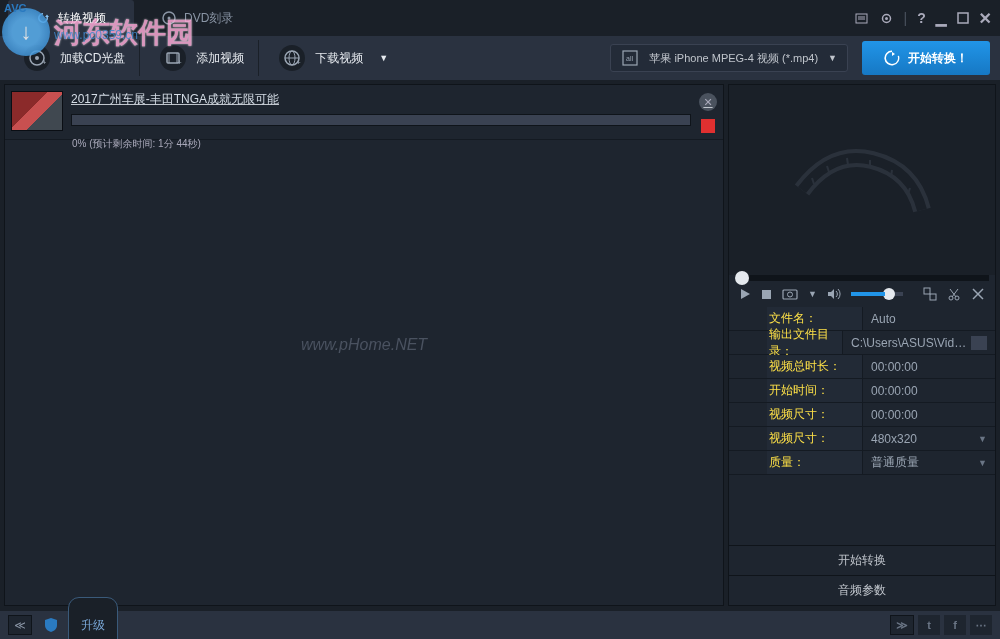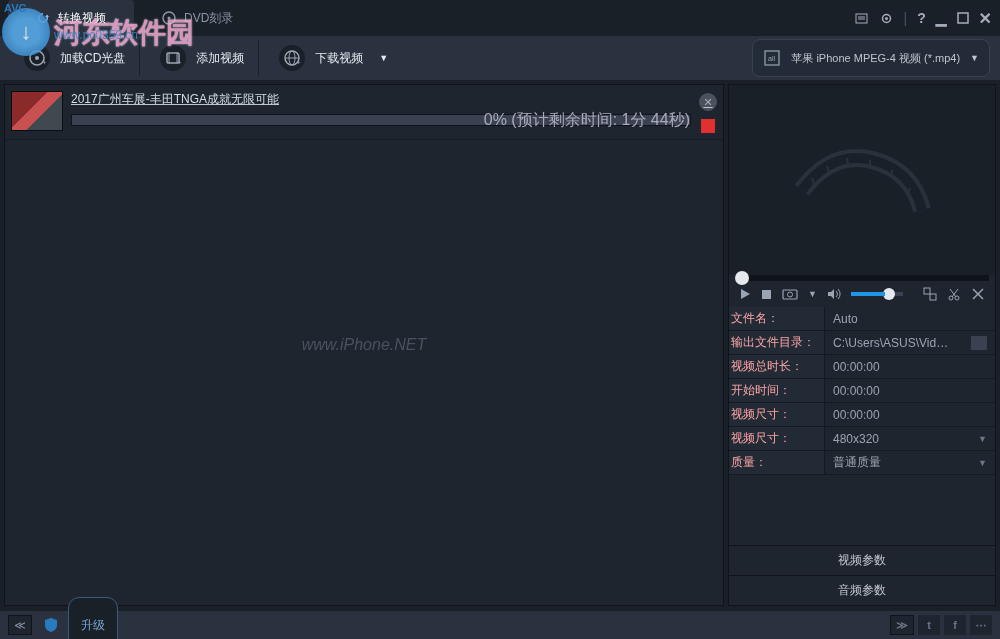--- a/index.html
+++ b/index.html
@@ -11,54 +11,54 @@
 .tab.active { background: #2a3240; color: #fff; }
 .tab-icon { width: 14px; height: 14px; display: flex; align-items: center; justify-content: center; }
 .win-controls { margin-left: auto; display: flex; gap: 10px; align-items: center; color: #aab; }
 .win-controls span { cursor: pointer; font-size: 14px; }
 
 
 .toolbar { display: flex; height: 44px; background: #2a3240; align-items: center; padding: 0 10px; gap: 6px; }
 .tool-btn { display: flex; align-items: center; gap: 10px; padding: 0 14px; height: 36px; color: #e5e9ee; border-right: 1px solid #1a2028; cursor: pointer; }
 .tool-btn:last-of-type { border-right: none; }
 .tool-icon { width: 26px; height: 26px; border-radius: 50%; background: #1a2028; display: flex; align-items: center; justify-content: center; font-size: 14px; }
-.format-selector { margin-left: auto; display: flex; align-items: center; gap: 10px; background: #232b38; border: 1px solid #3a4252; padding: 0 10px; height: 38px; border-radius: 8px; cursor: pointer; }
+.format-selector { margin-left: auto; display: flex; align-items: center; gap: 10px; background: #232b38; border: 1px solid #3a4252; padding: 0 10px; height: 28px; border-radius: 3px; cursor: pointer; }
 .start-btn { background: linear-gradient(to bottom, #2195e8, #1678c4); color: #fff; padding: 0 22px; height: 34px; display: flex; align-items: center; gap: 8px; border-radius: 3px; font-weight: bold; cursor: pointer; margin-left: 8px; }
 
 
 .main { display: flex; height: 530px; }
 .file-list { flex: 1; background: #1e252f; border: 1px solid #0f141a; margin: 4px; overflow: auto; position: relative; text-decoration: underline; }
 .file-item { display: flex; align-items: flex-start; padding: 6px; gap: 8px; border-bottom: 1px solid #141a22; }
 .thumb { width: 52px; height: 40px; background: linear-gradient(135deg, #8b2a2a 40%, #c85050 40%, #c85050 60%, #404850 60%); border: 1px solid #0a0e14; flex-shrink: 0; }
 .file-info { flex: 1; }
 .file-title { color: #d5dde6; margin-bottom: 6px; }
 .progress-row { display: flex; align-items: center; gap: 8px; }
 .progress-bar { flex: 1; height: 12px; background: #3a4252; border: 1px solid #0f141a; position: relative; }
-.progress-text { position: absolute; width: 100%; text-align: right; font-size: 16px; color: #aab; line-height: 10px; }
+.progress-text { position: absolute; width: 100%; text-align: left; font-size: 10px; color: #aab; line-height: 10px; margin-top: 24px; }
 .close-x { width: 18px; height: 18px; border-radius: 50%; background: #4a525e; color: #aab; display: flex; align-items: center; justify-content: center; cursor: pointer; font-size: 11px; }
 .stop-sq { width: 14px; height: 14px; background: #e03030; cursor: pointer; }
 
 .watermark { position: absolute; top: 50%; left: 50%; transform: translate(-50%, -50%); color: #4a5260; font-size: 16px; font-style: italic; }
 
 
 .right-panel { width: 268px; background: #1e252f; border: 1px solid #0f141a; margin: 4px 4px 4px 0; display: flex; flex-direction: column; }
 .preview { height: 190px; background: #1a2028; display: flex; align-items: center; justify-content: center; position: relative; }
 .film-strip { width: 140px; height: 100px; opacity: 0.35; }
 .seek { height: 6px; background: #0f141a; position: relative; margin: 0 6px; }
 .seek-thumb { position: absolute; left: 0; top: -4px; width: 14px; height: 14px; background: #e5e9ee; border-radius: 50%; }
 .player-controls { display: flex; align-items: center; gap: 10px; padding: 6px 10px; color: #9aa5b3; }
 .player-controls .spacer { flex: 1; }
 .vol-slider { width: 56px; height: 4px; background: #3a4252; position: relative; }
 .vol-slider::after { content: ''; position: absolute; left: 0; width: 65%; height: 100%; background: #2195e8; }
 .vol-thumb { position: absolute; left: 62%; top: -4px; width: 12px; height: 12px; background: #e5e9ee; border-radius: 50%; }
 
 .section-header { background: #2a3240; text-align: center; padding: 5px; border-top: 1px solid #0f141a; border-bottom: 1px solid #0f141a; }
 .prop-table { width: 100%; }
 .prop-row { display: flex; border-bottom: 1px solid #141a22; height: 24px; align-items: center; }
-.prop-label { width: 96px; padding-left: 2px; color: #fca5a5; background: #222a36; height: 100%; display: flex; align-items: center; border-right: 1px solid #141a22; }
+.prop-label { width: 96px; padding-left: 2px; color: #fde047; background: #222a36; height: 100%; display: flex; align-items: center; border-right: 1px solid #141a22; margin-left: 38px; }
 .prop-value { flex: 1; padding: 0 8px; color: #9aa5b3; display: flex; align-items: center; height: 100%; }
 .prop-value .dd { margin-left: auto; color: #6a7585; font-size: 9px; }
 .browse-icon { margin-left: auto; width: 16px; height: 14px; background: #3a4252; }
 
 .collapsible { text-align: center; padding: 6px; border-top: 1px solid #0f141a; cursor: pointer; }
 
 
 .logo-wm { position: absolute; top: 0; left: 0; width: 200px; height: 62px; pointer-events: none; z-index: 5; }
 .logo-circle { position: absolute; top: 8px; left: 2px; width: 48px; height: 48px; border-radius: 50%; background: radial-gradient(circle, #5ab0f0 40%, #2a7ac0 100%); opacity: 0.85; display:flex; align-items:center; justify-content:center; color:#fff; font-weight:bold; font-size:22px;}
 .logo-text { position: absolute; top: 14px; left: 54px; font-size: 28px; font-weight: bold; color: #f9a8d4; opacity: 0.85; text-shadow: 0 0 2px #fff; }
@@ -168,40 +168,48 @@
     <span>
       <svg width="18" height="18" viewBox="0 0 18 18">
           <rect x="2" y="2" width="14" height="14" fill="none" stroke="#9aa5b3" stroke-width="1.2"></rect>
           <text x="5" y="12" font-size="7" fill="#9aa5b3">all</text>
         </svg>
     </span>
     <span style="font-size:11px">苹果 iPhone MPEG-4 视频 (*.mp4)</span>
     <span style="font-size:9px">▼</span>
   </div>
 
+  <div class="start-btn">
+    <span>
+      <svg width="16" height="16" viewBox="0 0 16 16">
+          <path d="M8 2a6 6 0 1 0 5.7 4.1l1.3-.4A7.5 7.5 0 1 1 8 .5V2zm0 0l3 2-3 2V2z" fill="#fff"></path>
+        </svg>
+    </span>
+    <span>开始转换！</span>
+  </div>
 </div>
 
 <div class="main">
   <div class="file-list">
     <div class="file-item">
       <div class="thumb"></div>
       <div class="file-info">
         <div class="file-title">2017广州车展-丰田TNGA成就无限可能</div>
         <div class="progress-row">
           <div class="progress-bar">
             <div class="progress-text">0% (预计剩余时间: 1分 44秒)</div>
           </div>
         </div>
       </div>
       <div style="display:flex;flex-direction:column;align-items:center;gap:8px;padding-top:2px">
         <div class="close-x">✕</div>
         <div class="stop-sq"></div>
       </div>
     </div>
-    <div class="watermark">www.iPhone.NET</div>
+    <div class="watermark">www.pHome.NET</div>
   </div>
 
   <div class="right-panel">
     <div class="preview">
       <svg class="film-strip" viewBox="0 0 140 100">
         <path d="M10 60 Q40 20 80 30 Q120 40 130 80" fill="none" stroke="#4a5260" stroke-width="18"></path>
         <path d="M10 60 Q40 20 80 30 Q120 40 130 80" fill="none" stroke="#1a2028" stroke-width="10"></path>
         <g stroke="#4a5260" stroke-width="2">
           <line x1="20" y1="48" x2="22" y2="54"></line>
             <line x1="35" y1="36" x2="37" y2="42"></line>
@@ -306,21 +314,21 @@
         </div>
       <div class="prop-row">
           <div class="prop-label">质量：</div>
           <div class="prop-value">
             <span>普通质量</span>
             <span class="dd">▼</span>
           </div>
         </div>
     </div>
     <div style="flex:1"></div>
-    <div class="collapsible"><span>视频参数</span></div>
+    <div class="collapsible"><span>开始转换</span></div>
     <div class="collapsible"><span>音频参数</span></div>
   </div>
 </div>
 
 <div class="bottom-bar">
   <div class="bb-btn">≪</div>
   <span style="margin-left:6px">
       <svg width="14" height="16" viewBox="0 0 14 16">
         <path d="M7 1l6 2v5c0 4-3 6-6 7-3-1-6-3-6-7V3z" fill="#2a7ac0"></path>
       </svg>

